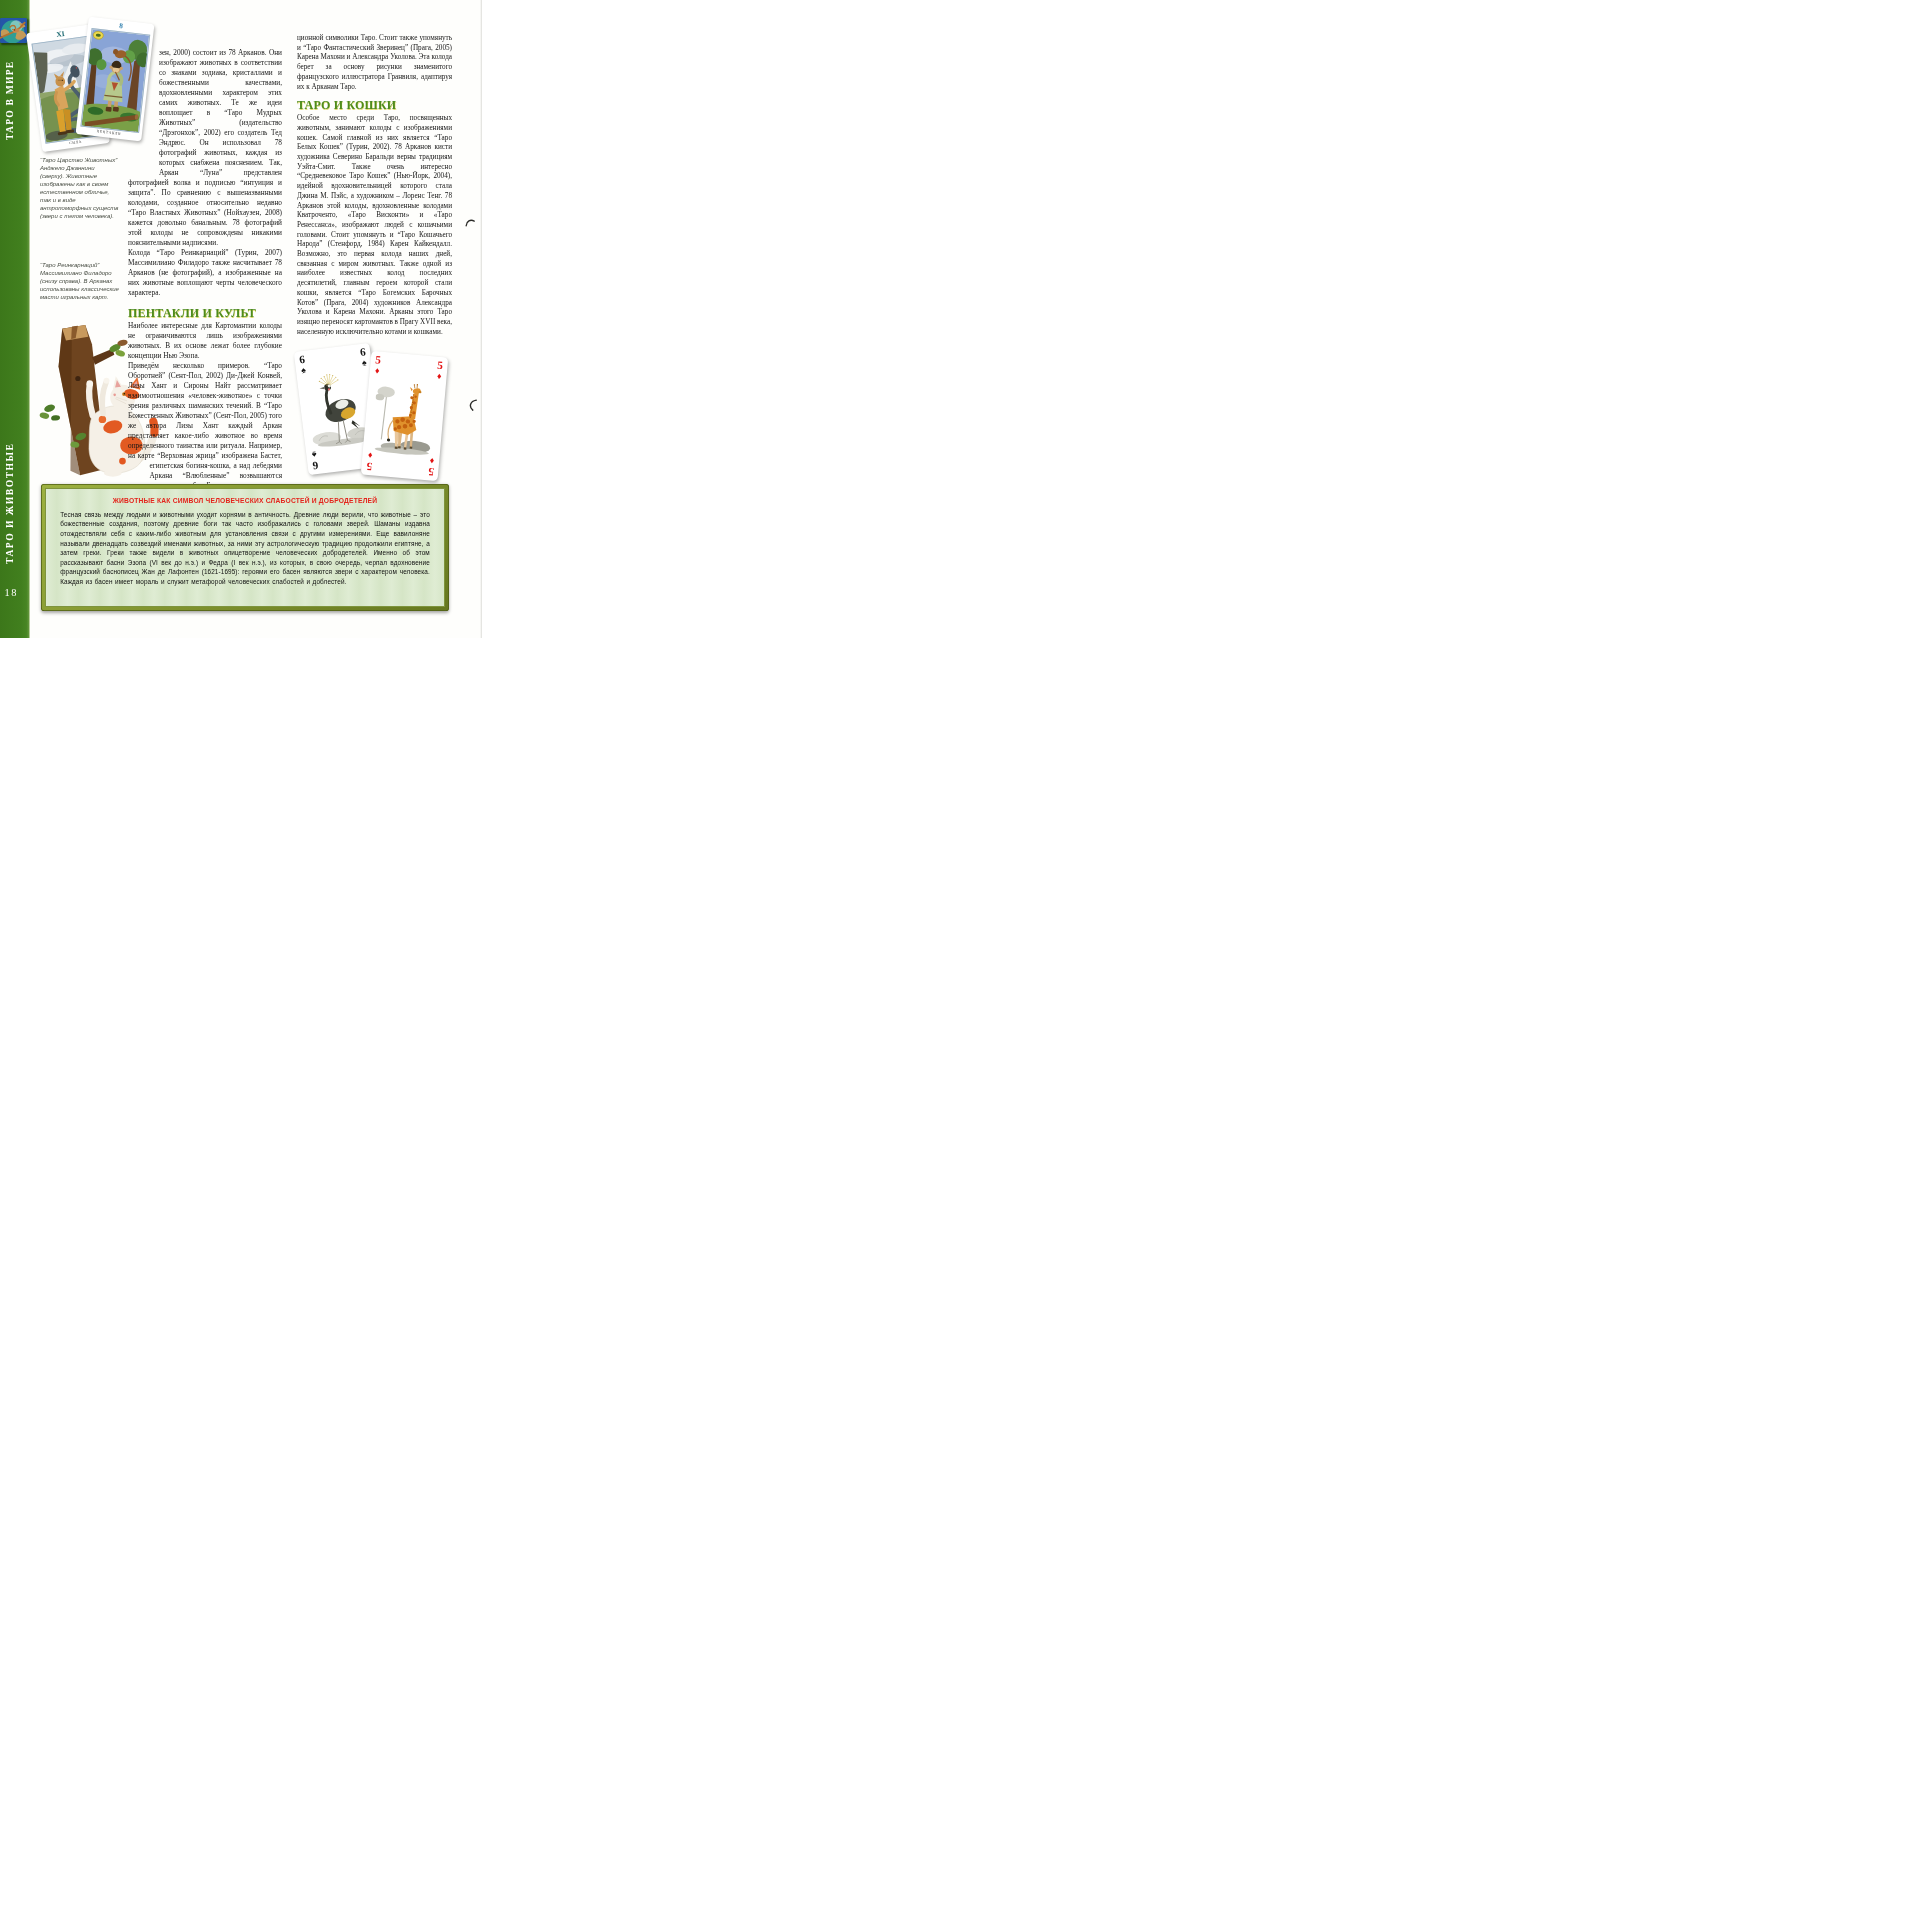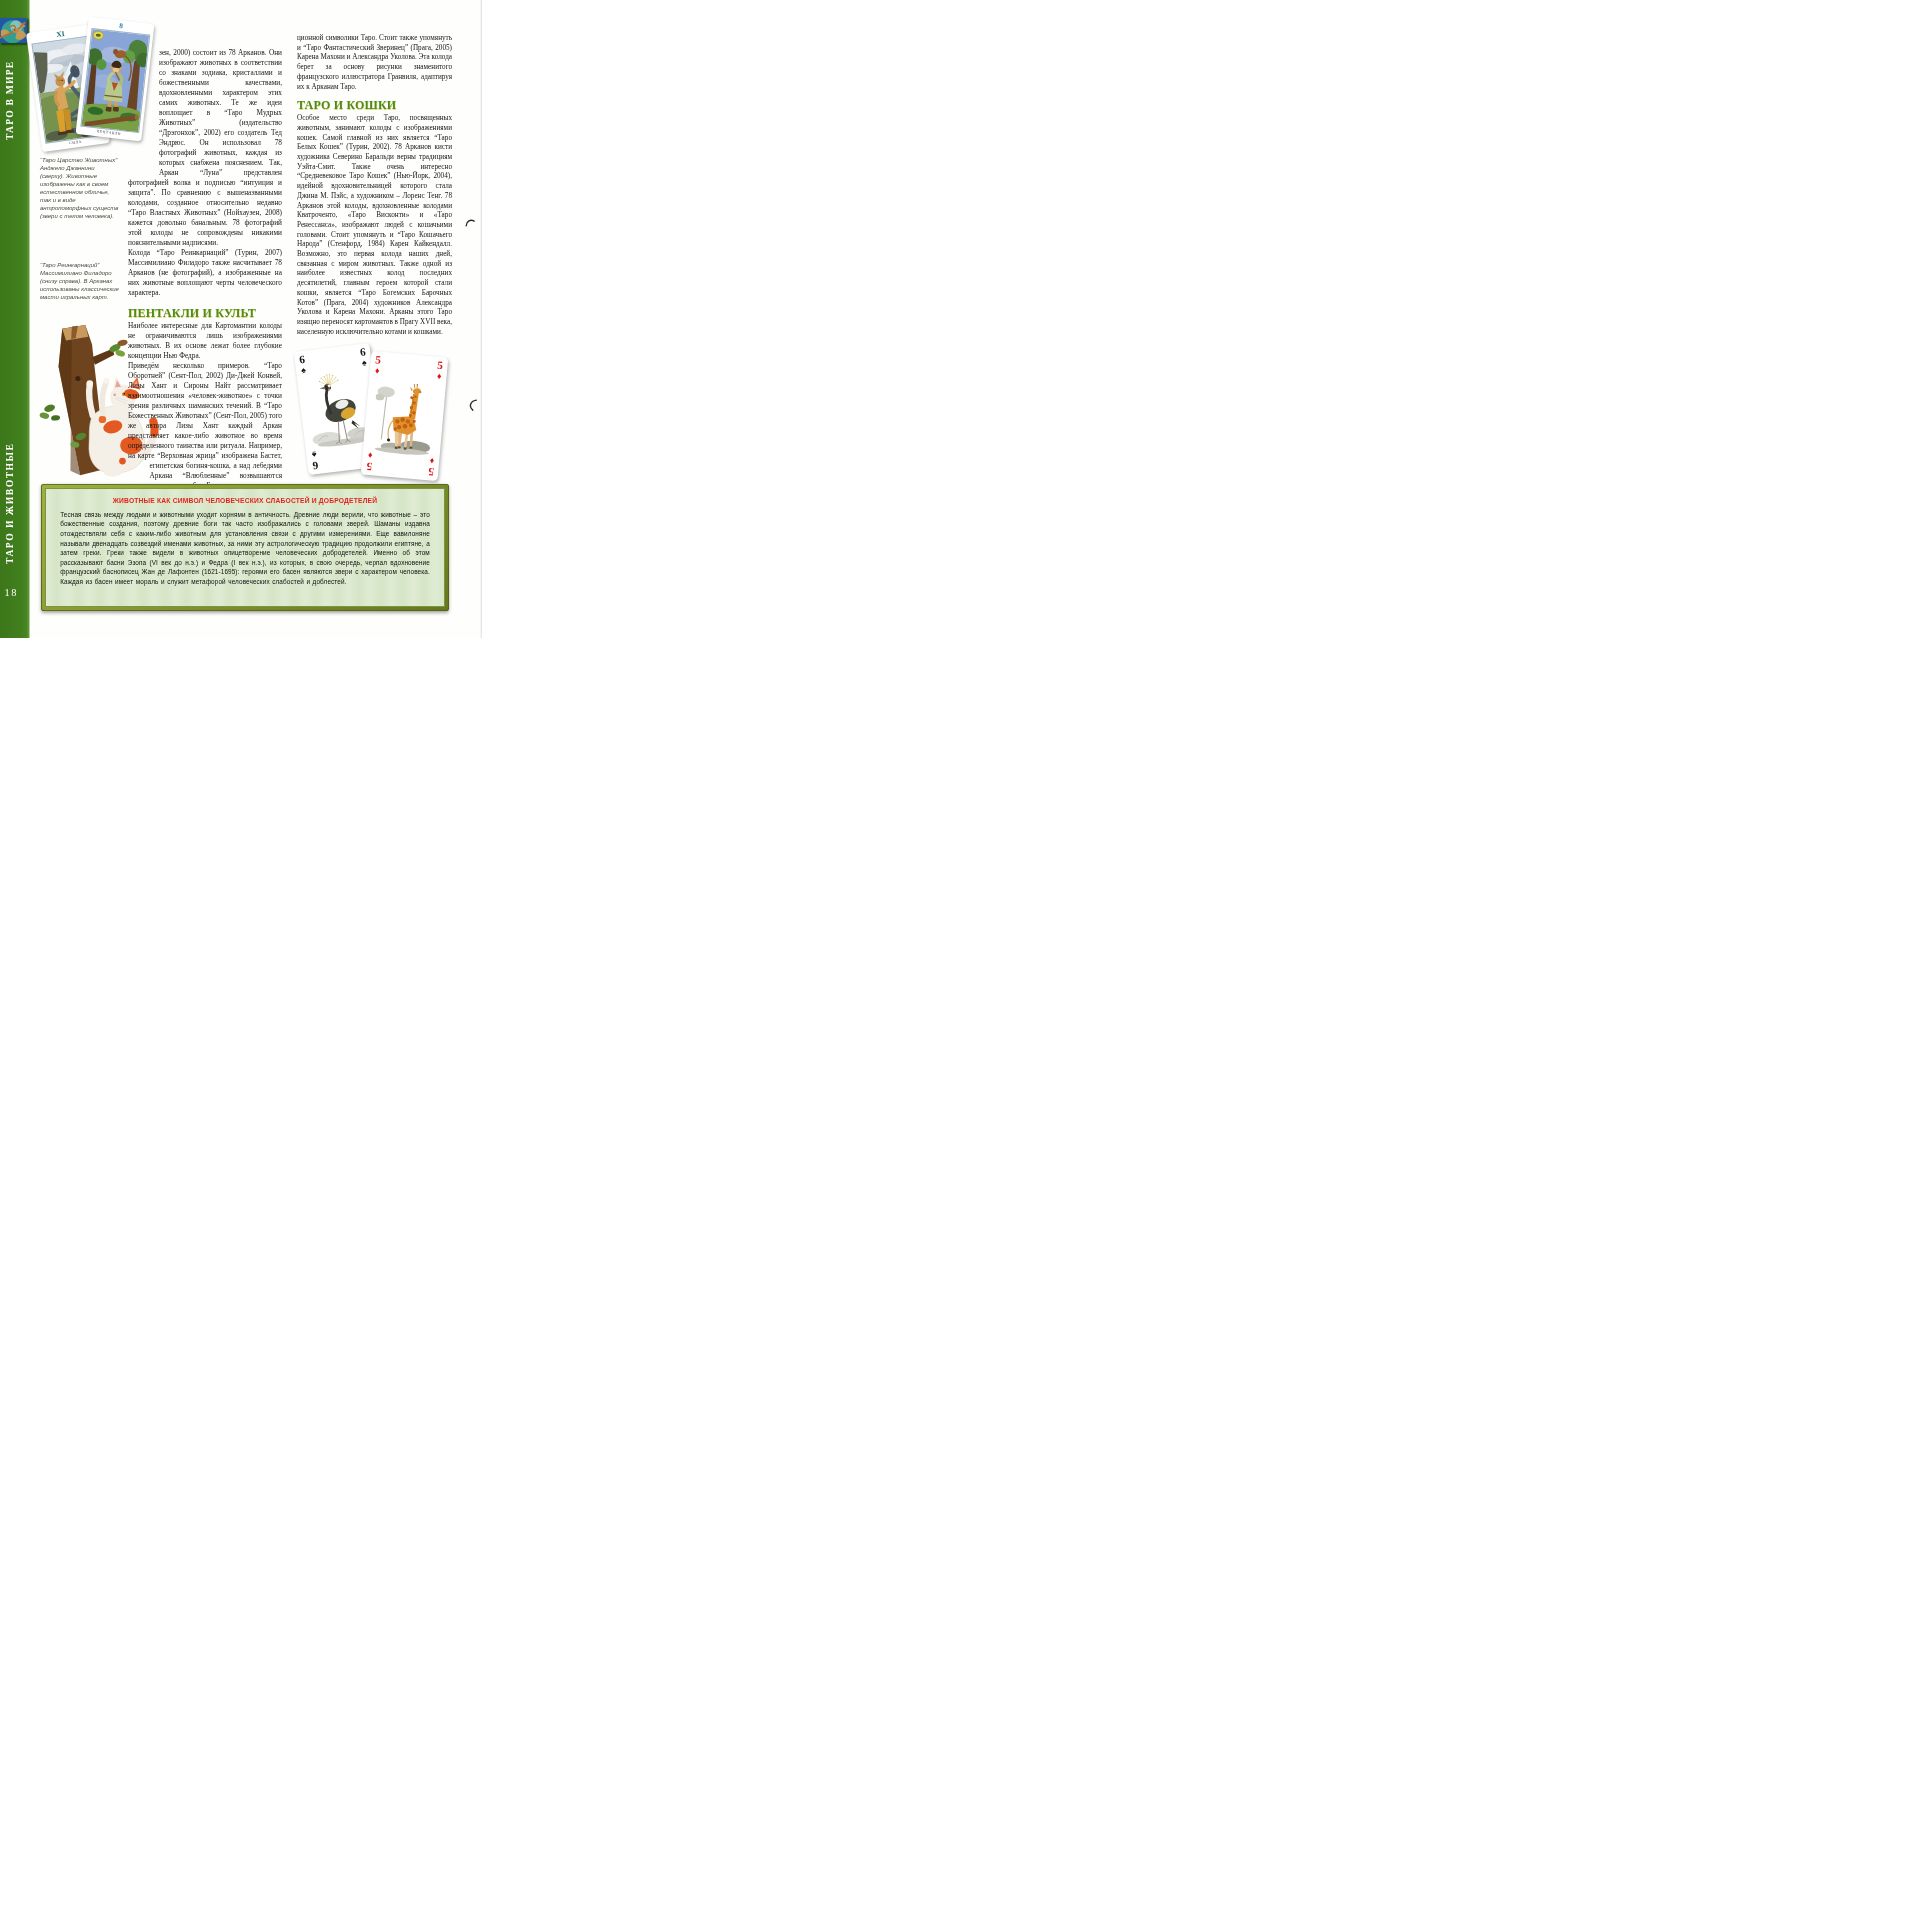--- a/index.html
+++ b/index.html
@@ -222,21 +222,21 @@
       <line x1="214" y1="202" x2="244" y2="212" stroke="#d8d0c0" stroke-width="1.2"></line>
       <line x1="213" y1="206" x2="242" y2="220" stroke="#d8d0c0" stroke-width="1.2"></line>
     </svg>
   </div>
 
   <div class="col col1">
     <div class="float-a"></div>
     <p>зен, 2000) состоит из 78 Арканов. Они изображают животных в соответствии со знаками зодиака, кристаллами и божественными качествами, вдохновленными характером этих самих животных. Те же идеи воплощает в “Таро Мудрых Животных” (издательство “Дрэгонхок”, 2002) его создатель Тед Эндрюс. Он использовал 78 фотографий животных, каждая из которых снабжена пояснением. Так, Аркан “Луна” представлен фотографией волка и подписью “интуиция и защита”. По сравнению с вышеназванными колодами, созданное относительно недавно “Таро Властных Животных” (Нойхаузен, 2008) кажется довольно банальным. 78 фотографий этой колоды не сопровождены никакими пояснительными надписями.</p>
     <p>Колода “Таро Реинкарнаций” (Турин, 2007) Массимилиано Филадоро также насчитывает 78 Арканов (не фотографий), а изображенные на них животные воплощают черты человеческого характера.</p>
     <div class="sec-head">ПЕНТАКЛИ И КУЛЬТ</div>
-    <p>Наиболее интересные для Картомантии колоды не ограничиваются лишь изображениями животных. В их основе лежат более глубокие концепции Нью Федра.</p>
+    <p>Наиболее интересные для Картомантии колоды не ограничиваются лишь изображениями животных. В их основе лежат более глубокие концепции Нью Эзопа.</p>
     <p><span>Приведём несколько примеров. “Таро Оборотней” (Сент-Пол, 2002) Ди-Джей Конвей, Лизы Хант и Сироны Найт рассматривает взаимоотношения «человек-животное» с точки зрения различных шаманских течений. В “Таро Божественных Животных” (Сент-Пол, 2005) того же автора Лизы Хант каждый Аркан представляет какое-либо животное во время определенного таинства или ритуала. Например, на карте “Верховная жрица” изображена Бастет, египетская </span><span class="float-b"></span><span>богиня-кошка, а над лебедями Аркана “Влюбленные” возвышаются индуистские бог Брахма и его спутница Сарасвати. “Таро Царство Животных” (Турин, 2005) Анджело Джаннини представляет нашему вниманию антропоморфных существ в рамках тради-</span></p>
   </div>
 
   <div class="col col2">
     <p>ционной символики Таро. Стоит также упомянуть и “Таро Фантастический Зверинец” (Прага, 2005) Карена Махони и Александра Уколова. Эта колода берет за основу рисунки знаменитого французского иллюстратора Гранвиля, адаптируя их к Арканам Таро.</p>
     <div class="sec-head">ТАРО И КОШКИ</div>
     <p>Особое место среди Таро, посвященных животным, занимают колоды с изображениями кошек. Самой главной из них является “Таро Белых Кошек” (Турин, 2002). 78 Арканов кисти художника Северино Баральди верны традициям Уэйта-Смит. Также очень интересно “Средневековое Таро Кошек” (Нью-Йорк, 2004), идейной вдохновительницей которого стала Джина М. Пэйс, а художником – Лоренс Тенг. 78 Арканов этой колоды, вдохновленные колодами Кватроченто, «Таро Висконти» и «Таро Ренессанса», изображают людей с кошачьими головами. Стоит упомянуть и “Таро Кошачьего Народа” (Стенфорд, 1984) Карен Кайкендалл. Возможно, это первая колода наших дней, связанная с миром животных. Также одной из наиболее известных колод последних десятилетий, главным героем которой стали кошки, является “Таро Богемских Барочных Котов” (Прага, 2004) художников Александра Уколова и Карена Махони. Арканы этого Таро изящно переносят картомантов в Прагу XVII века, населенную исключительно котами и кошками.</p>
   </div>
 
   <div class="pcard pcardA">

